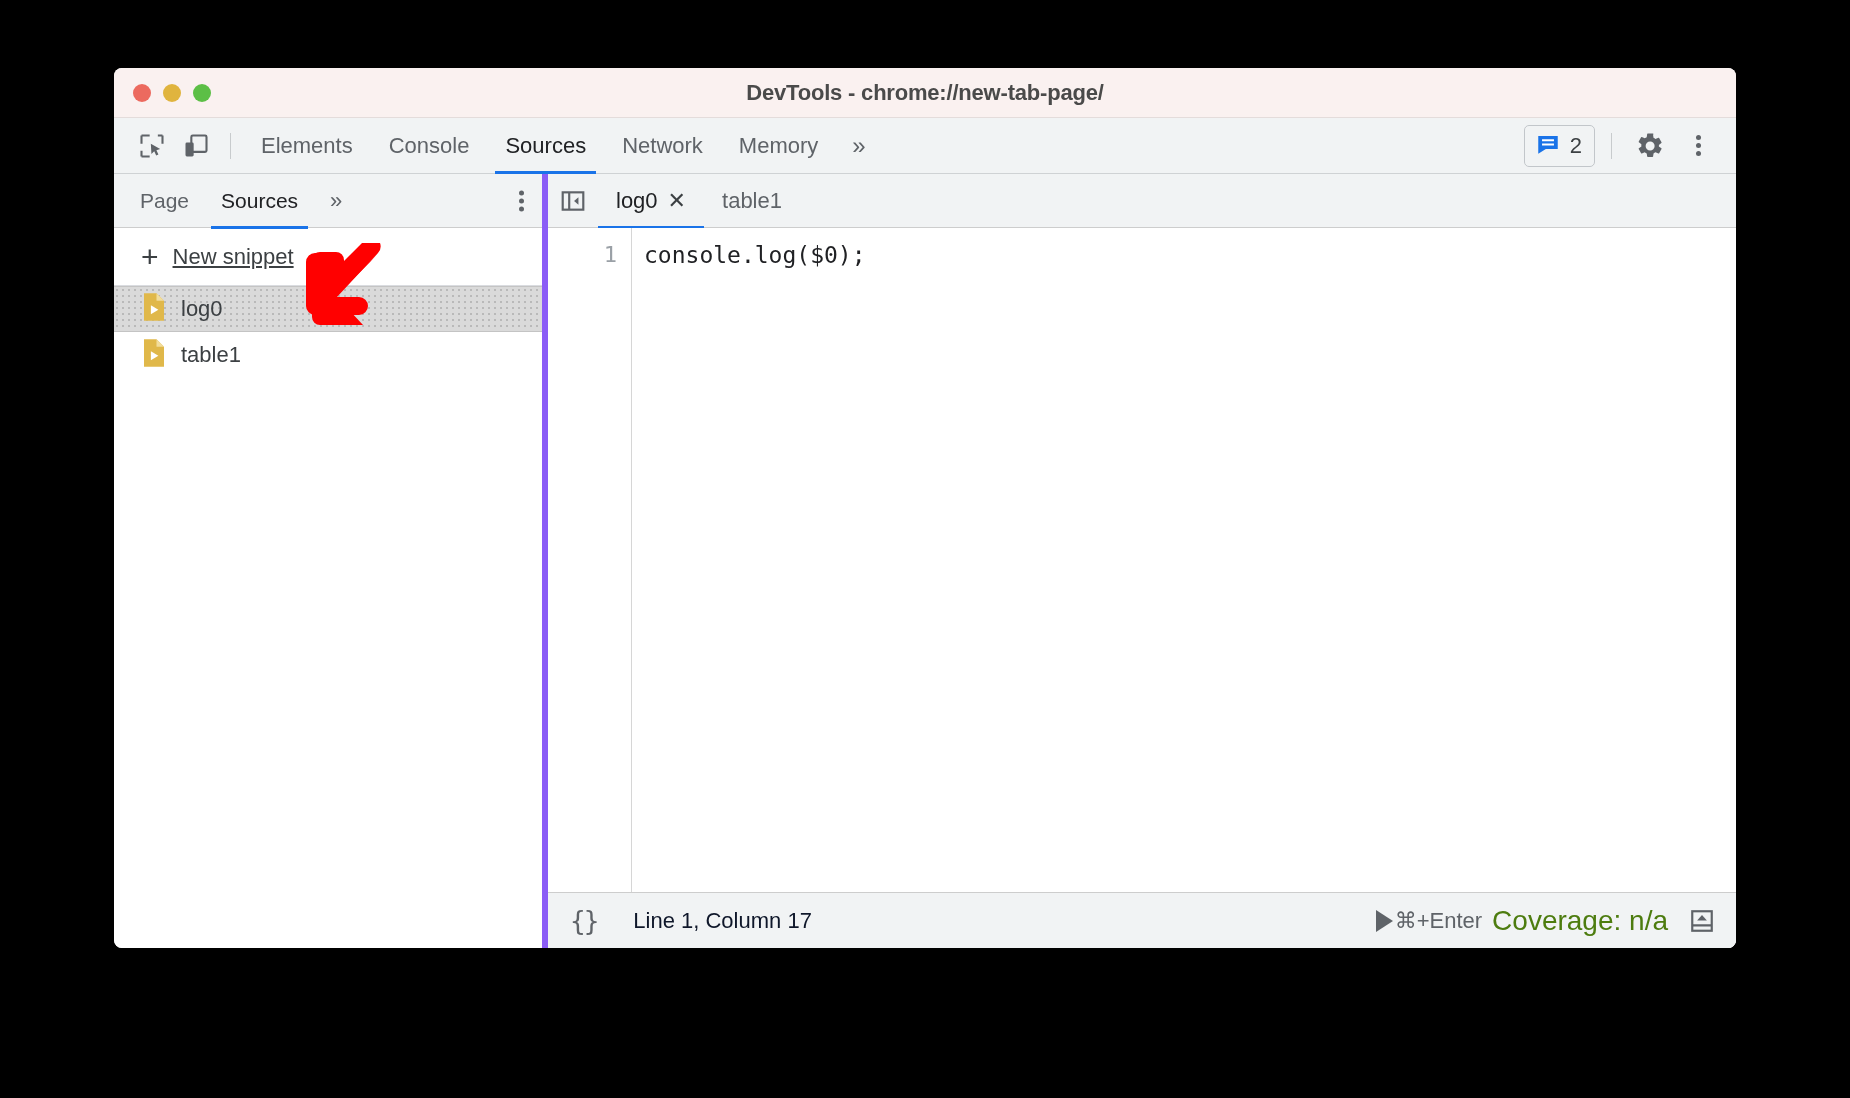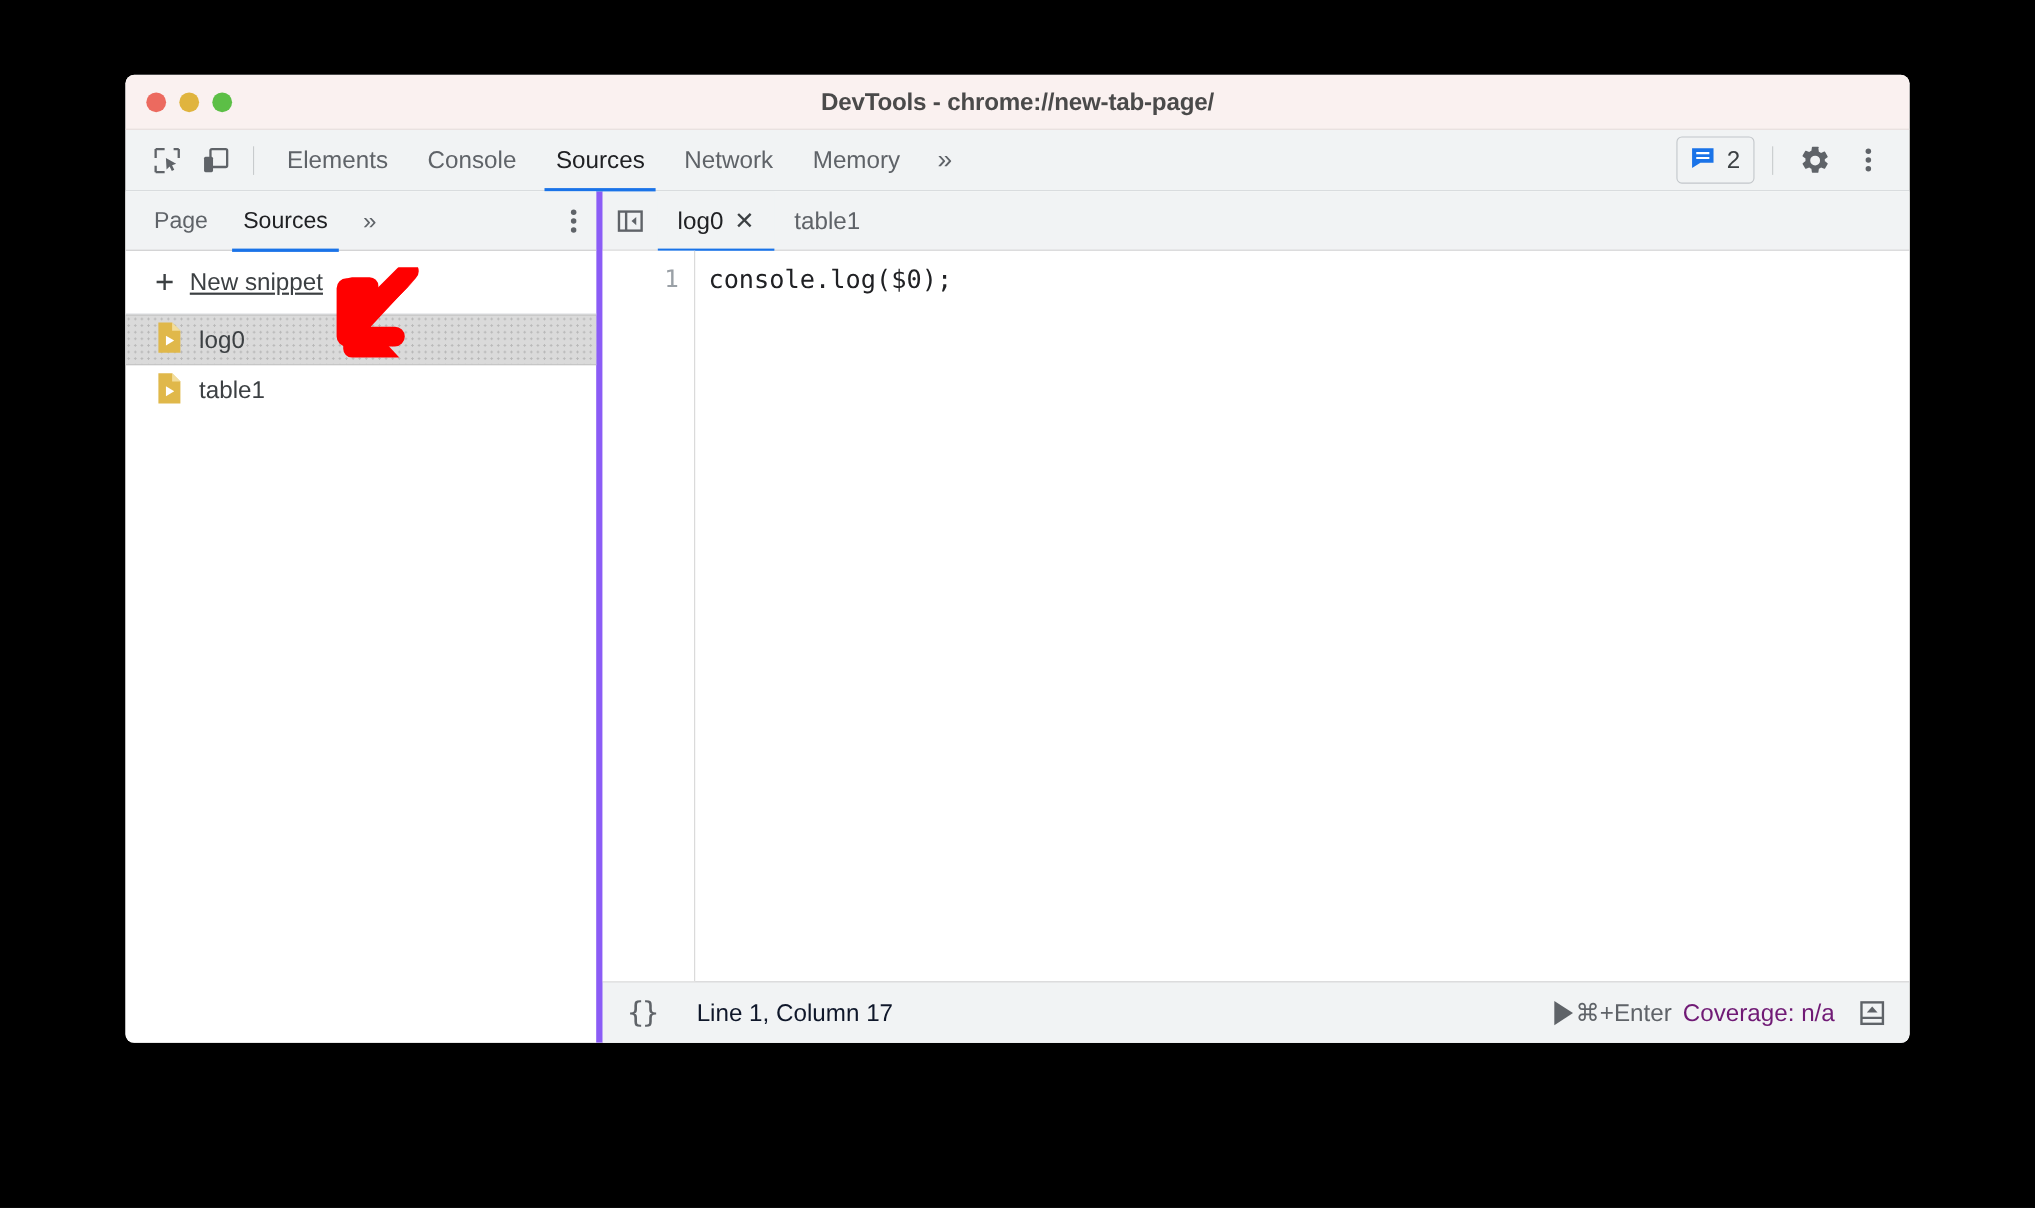--- a/index.html
+++ b/index.html
@@ -306,21 +306,21 @@
     gap: 2px;
   }
   #run-triangle {
     width: 0; height: 0;
     border-left: 17px solid #5f6368;
     border-top: 11px solid transparent;
     border-bottom: 11px solid transparent;
     cursor: pointer;
   }
   #run-shortcut { font-size: 22px; color: #5f6368; cursor: pointer; }
-  #coverage { font-size: 22px; color: #701a75; margin-left: 8px; }
+  #coverage { font-size: 28px; color: #4d7c0f; margin-left: 8px; }
   #drawer-btn {
     width: 40px; height: 40px;
     display: flex; align-items: center; justify-content: center;
     cursor: pointer;
     margin-left: 12px;
   }
 
   
   #arrow-annotation {
     position: absolute;

